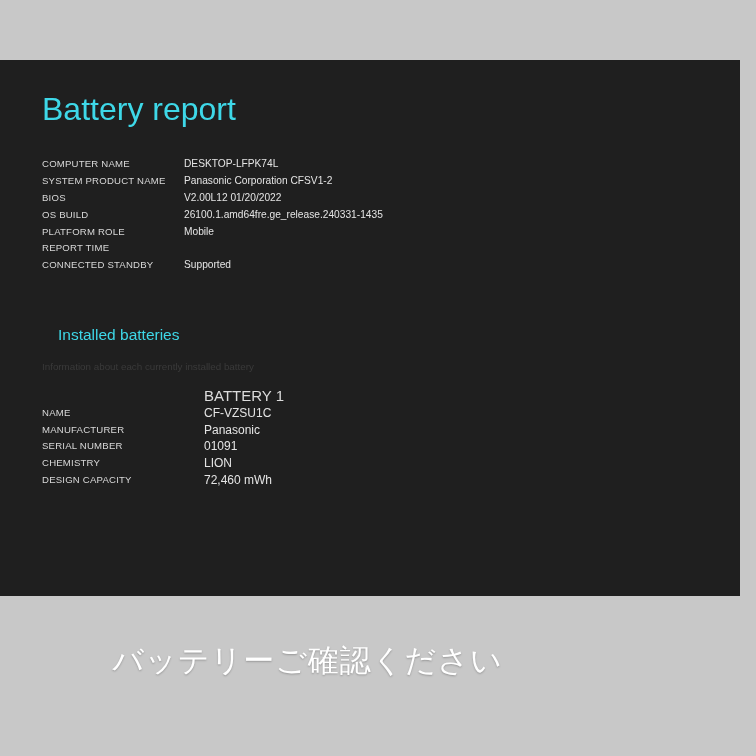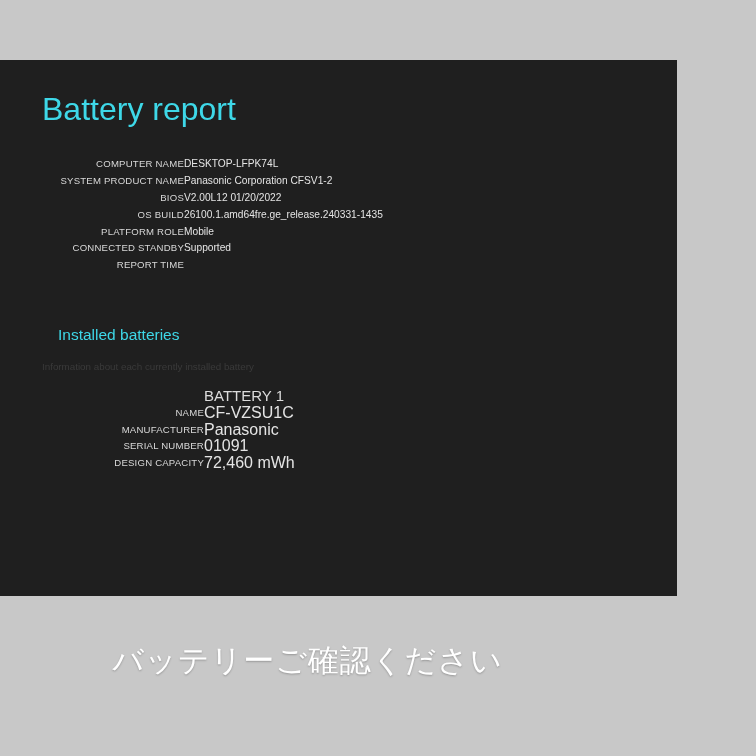--- a/index.html
+++ b/index.html
@@ -17,21 +17,21 @@
     position: relative;
     width: 756px;
     height: 756px;
     background: #c8c8c8;
   }
   
   .report-panel {
     position: absolute;
     left: 0;
     top: 60px;
-    width: 677px;
+    width: 740px;
     height: 536px;
     background: #1f1f1f;
     overflow: hidden;
   }
   .report-inner {
     position: relative;
     padding: 0 42px;
     color: #e6e6e6;
   }
   h1.report-title {
@@ -54,21 +54,20 @@
     line-height: 16.8px;
     white-space: nowrap;
   }
   td.key {
     width: 142px;
     color: #d8d8d8;
     text-transform: uppercase;
     letter-spacing: 0.2px;
     font-size: 9.6px;
     padding-right: 8px;
-    text-align: right;
   }
   td.val {
     color: #e4e4e4;
     font-size: 10.2px;
     margin-left: 12px;
   }
   h2.section {
     margin: 16px;
     padding-top: 36px;
     font-size: 15.5px;
@@ -93,21 +92,21 @@
     white-space: nowrap;
   }
   table.battery td.key {
     width: 162px;
     font-size: 9.6px;
     text-transform: uppercase;
     color: #d8d8d8;
     margin-left: 36px;
   }
   table.battery td.val {
-    font-size: 16px;
+    font-size: 12px;
     color: #e4e4e4;
   }
   table.battery tr.header td.key { color: #1f1f1f; }
   table.battery tr.header td.val {
     text-transform: uppercase;
     font-size: 15px;
     color: #dcdcdc;
   }
   tr.gap td { height: 8px; line-height: 8px; font-size: 0; }
   
@@ -150,26 +149,26 @@
         </tr>
         <tr>
           <td class="key">OS BUILD</td>
           <td class="val">26100.1.amd64fre.ge_release.240331-1435</td>
         </tr>
         <tr>
           <td class="key">PLATFORM ROLE</td>
           <td class="val">Mobile</td>
         </tr>
         <tr>
+          <td class="key">REPORT TIME</td>
+          <td class="val"></td>
+        </tr>
+        <tr>
           <td class="key">CONNECTED STANDBY</td>
           <td class="val">Supported</td>
-        </tr>
-        <tr>
-          <td class="key">REPORT TIME</td>
-          <td class="val"></td>
         </tr>
       </tbody>
         </table>
 
       <h2 class="section">Installed batteries</h2>
       <div class="section-sub">Information about each currently installed battery</div>
 
       <table class="battery">
         <tbody>
             <tr class="header">
@@ -180,20 +179,24 @@
           <td class="key">NAME</td>
           <td class="val">CF-VZSU1C</td>
         </tr>
         <tr>
           <td class="key">MANUFACTURER</td>
           <td class="val">Panasonic</td>
         </tr>
         <tr>
           <td class="key">SERIAL NUMBER</td>
           <td class="val">01091</td>
+        </tr>
+        <tr>
+          <td class="key">CHEMISTRY</td>
+          <td class="val">LION</td>
         </tr>
         <tr>
           <td class="key">DESIGN CAPACITY</td>
           <td class="val">72,460 mWh</td>
         </tr>
         <tr class="gap">
               <td></td>
               <td></td>
             </tr>
       </tbody>

